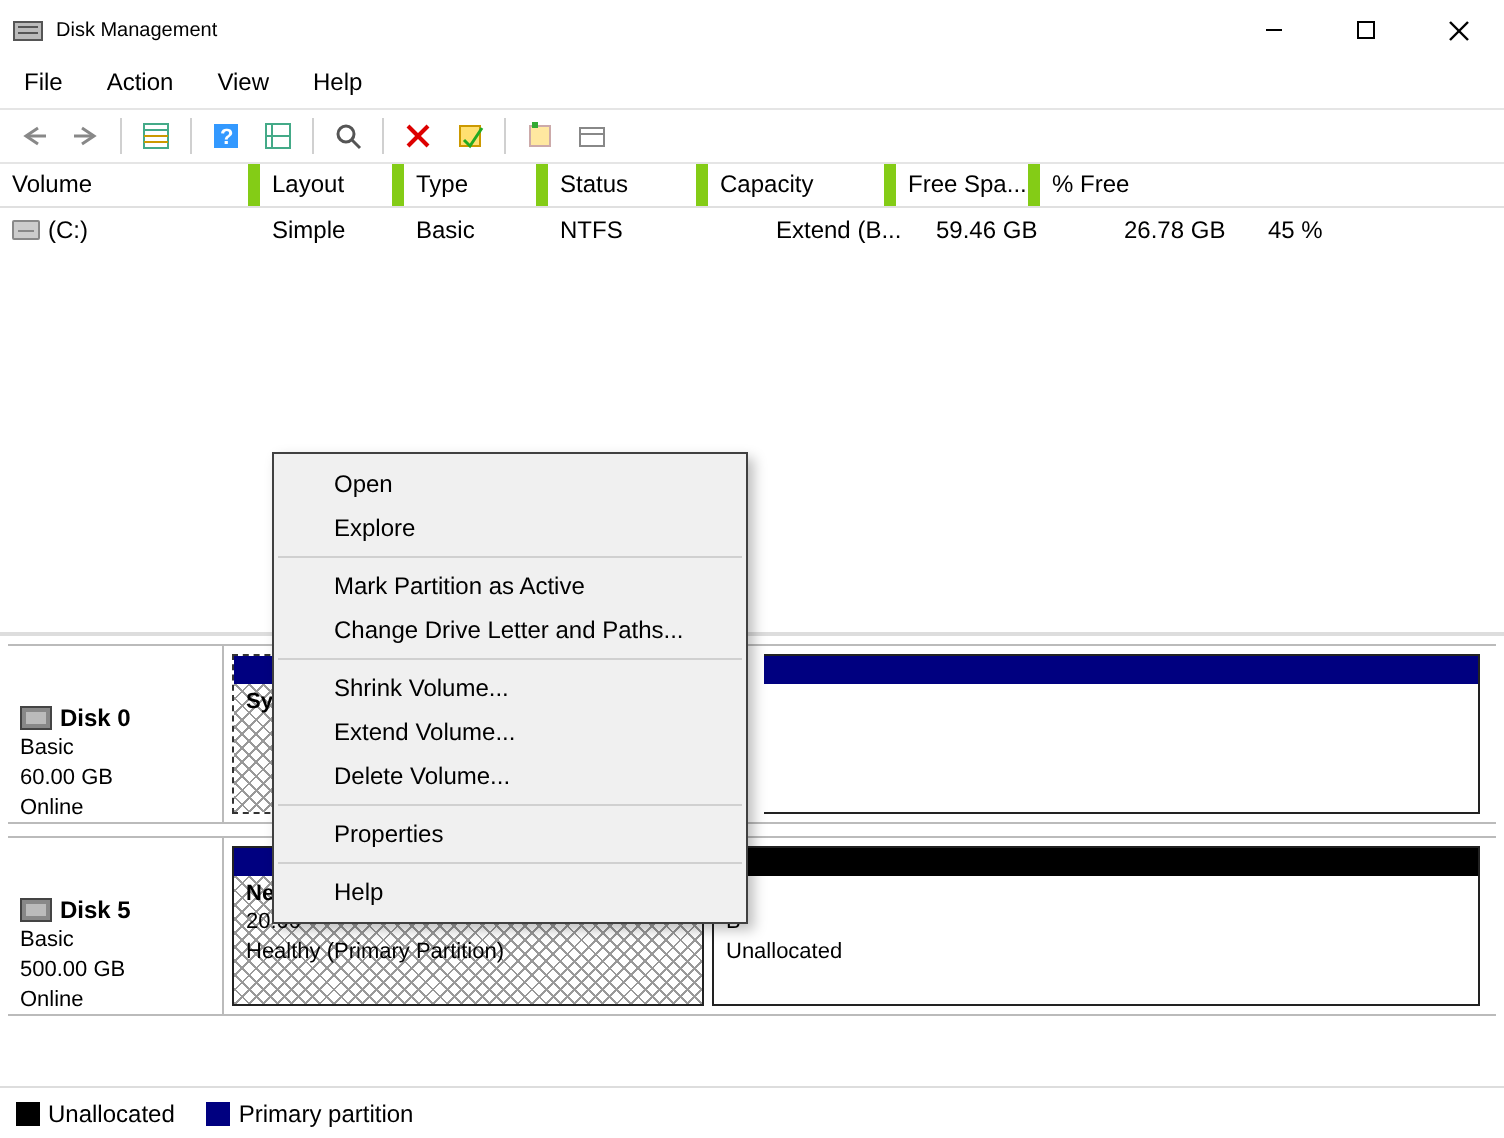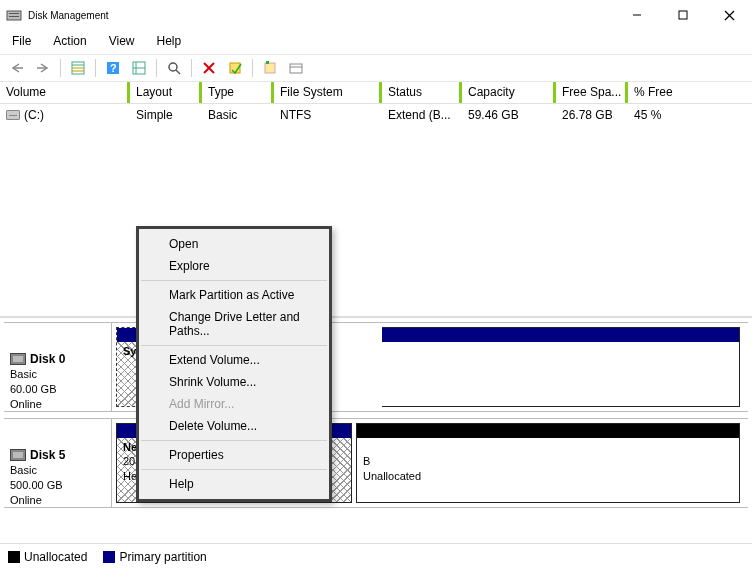--- a/index.html
+++ b/index.html
@@ -61,21 +61,21 @@
   .volume-list {
     position: relative;
   }
   .vl-header {
     display: flex;
     background: #fff;
     border-bottom: 1px solid #e0e0e0;
     height: 22px;
   }
   .vl-header > div {
-    border-right: 3px solid #84cc16;
+    border-right: 6px solid #84cc16;
     padding: 3px 6px;
     font-size: 12px;
     overflow: hidden;
     white-space: nowrap;
   }
   .col-vol { width: 130px; }
   .col-layout { width: 72px; }
   .col-type { width: 72px; }
   .col-fs { width: 108px; }
   .col-status { width: 80px; }
@@ -190,23 +190,23 @@
     width: 12px; height: 12px; display: inline-block;
     margin-right: 4px; vertical-align: middle;
   }
   .sw-black { background:#000; }
   .sw-navy { background:#000080; }
   
   .context-menu {
     position: absolute;
     left: 136px;
     top: 226px;
-    width: 196px;
+    width: 238px;
     background: #f0f0f0;
-    border: 3px solid #404040;
+    border: 1px solid #404040;
     box-shadow: 3px 3px 6px rgba(0,0,0,0.25);
     padding: 4px 0;
     z-index: 100;
   }
   .cm-item {
     padding: 4px 10px 4px 30px;
     font-size: 12px;
     color: #000;
   }
   .cm-item.disabled { color: #9a9a9a; }
@@ -329,21 +329,20 @@
         <line x1="1" y1="6" x2="13" y2="6" stroke="#888"></line>
       </svg>
     </div>
 </div>
 
 <div class="volume-list">
   <div class="vl-header">
     <div class="col-vol">Volume</div>
     <div class="col-layout">Layout</div>
     <div class="col-type">Type</div>
-    <div class="col-fs">File System</div>
     <div class="col-status">Status</div>
     <div class="col-cap">Capacity</div>
     <div class="col-free">Free Spa...</div>
     <div class="col-pct">% Free</div>
   </div>
   <div class="vol-body">
     <div class="vl-row">
       <div class="col-vol">
           <span class="drive-ico"></span>
           <span>(C:)</span>
@@ -421,21 +420,20 @@
   <span><span class="sw sw-navy"></span><span>Primary partition</span></span>
 </div>
 
 <div class="context-menu">
   <div class="cm-item">Open</div>
   <div class="cm-item">Explore</div>
   <div class="cm-sep"></div>
   <div class="cm-item">Mark Partition as Active</div>
   <div class="cm-item">Change Drive Letter and Paths...</div>
   <div class="cm-sep"></div>
+  <div class="cm-item">Shrink Volume...</div>
   <div class="cm-item">Extend Volume...</div>
-  <div class="cm-item">Shrink Volume...</div>
-  <div class="cm-item disabled">Add Mirror...</div>
   <div class="cm-item">Delete Volume...</div>
   <div class="cm-sep"></div>
   <div class="cm-item">Properties</div>
   <div class="cm-sep"></div>
   <div class="cm-item">Help</div>
 </div>
 
 </body></html>

